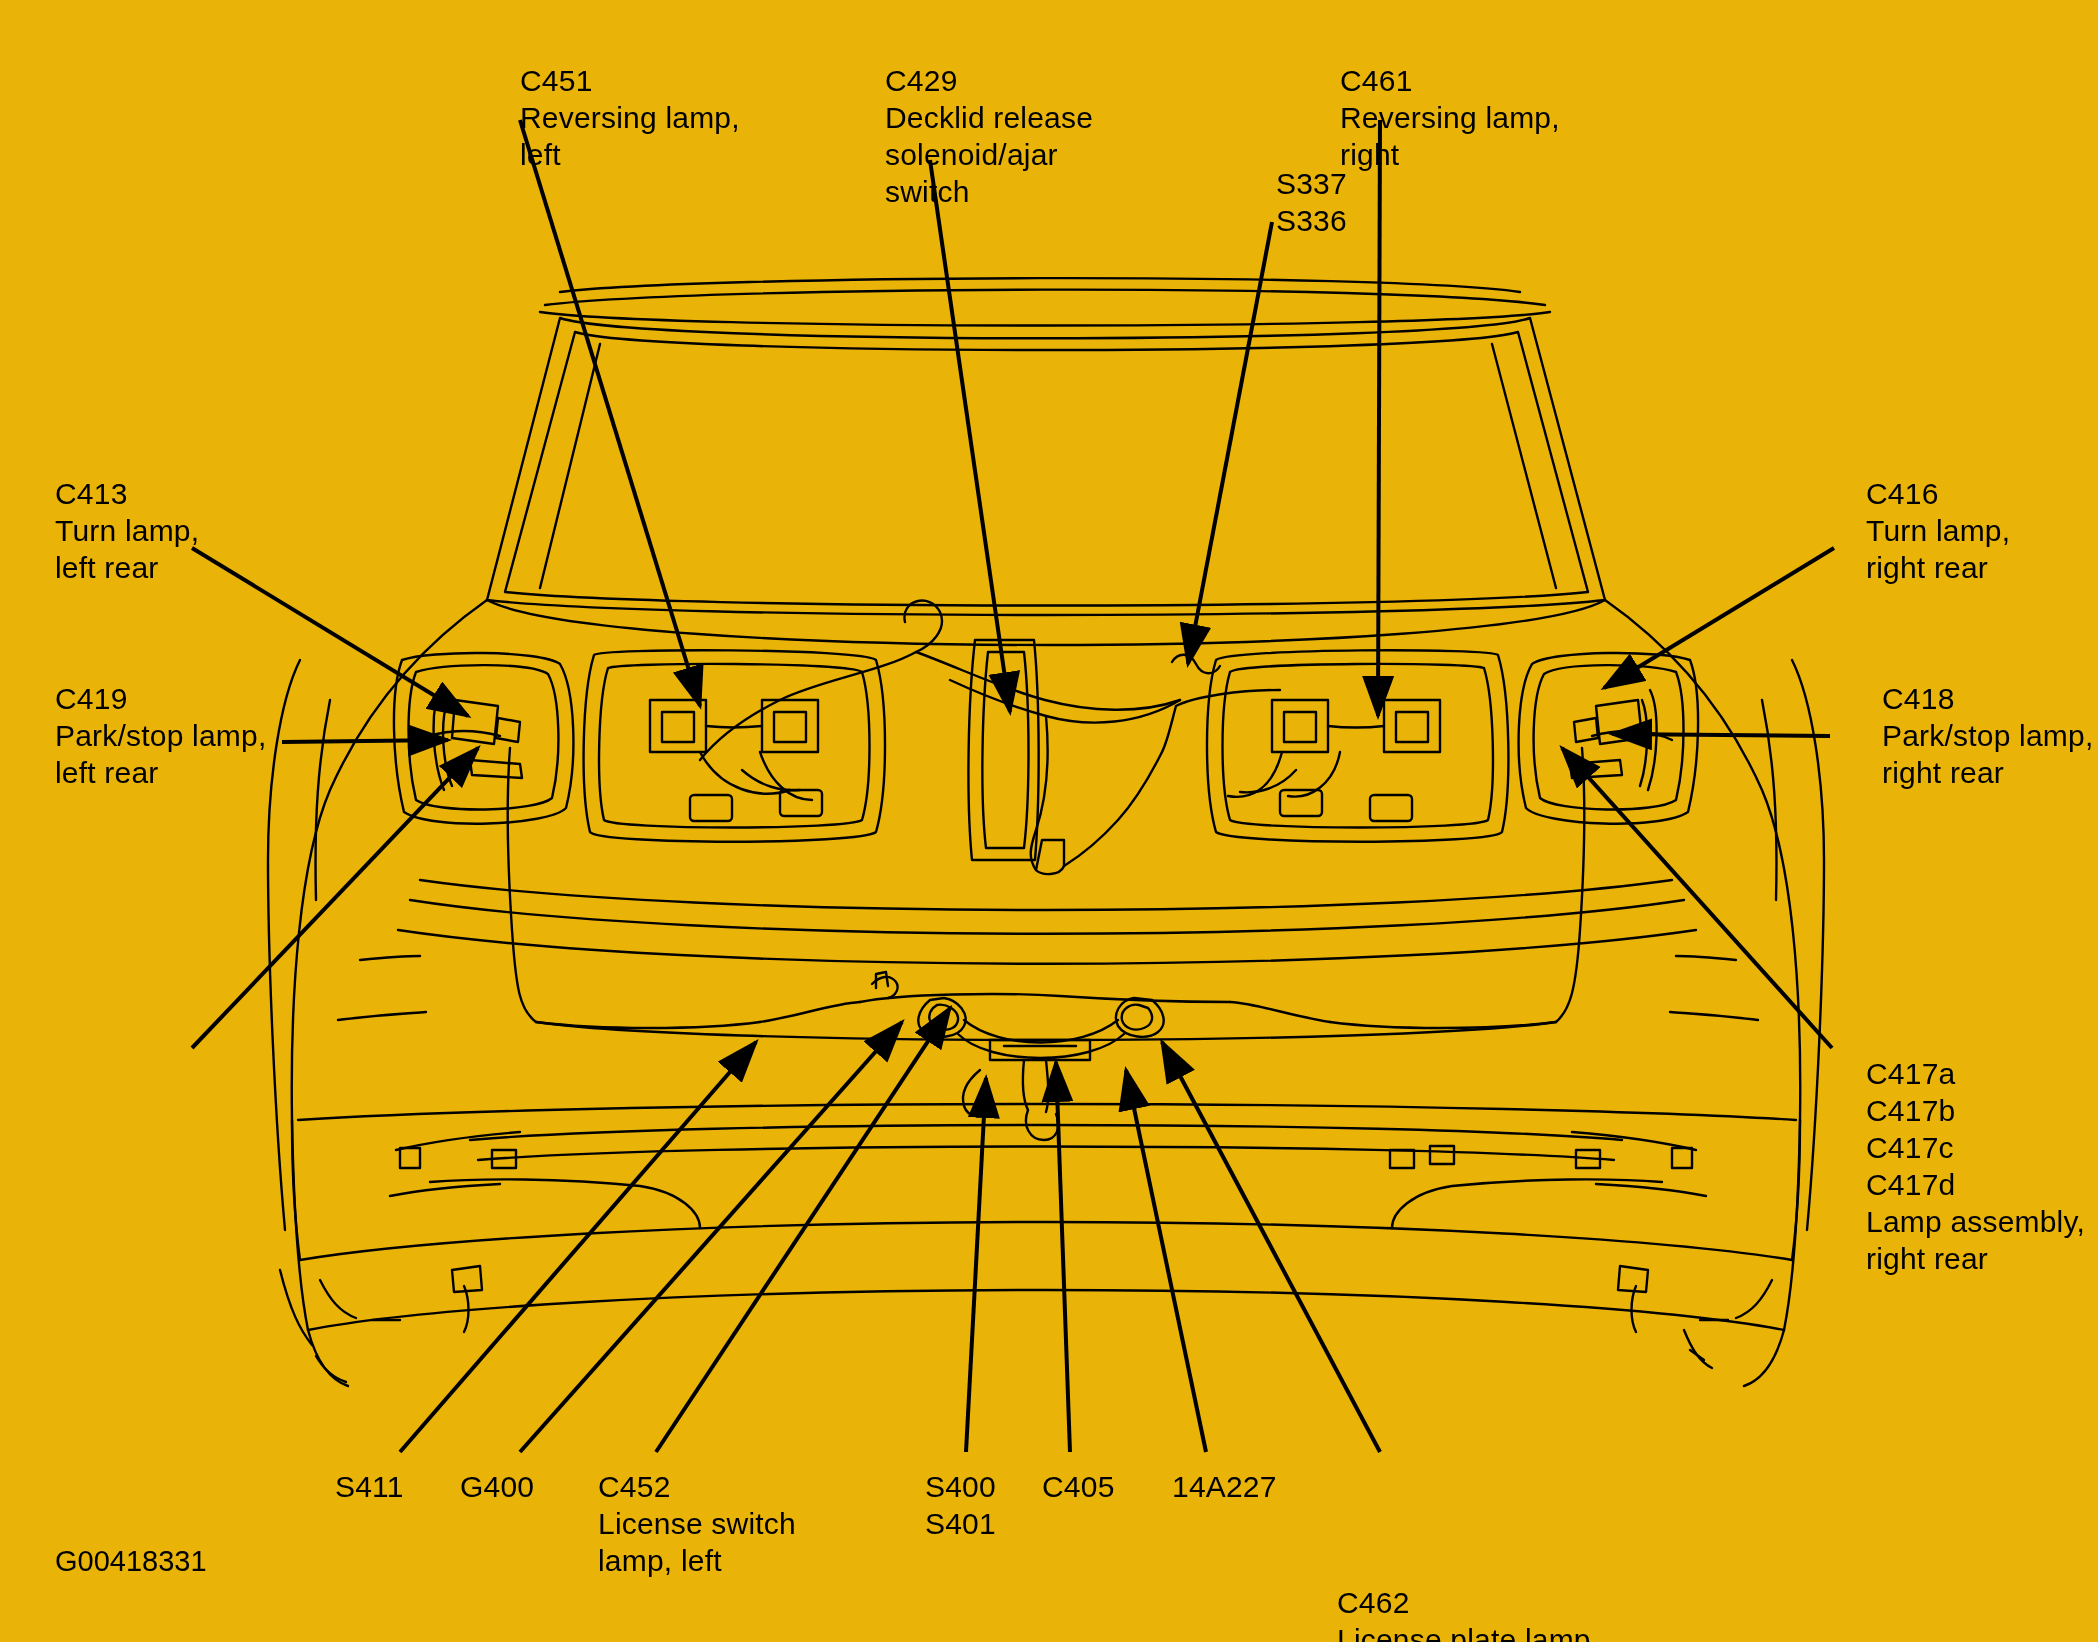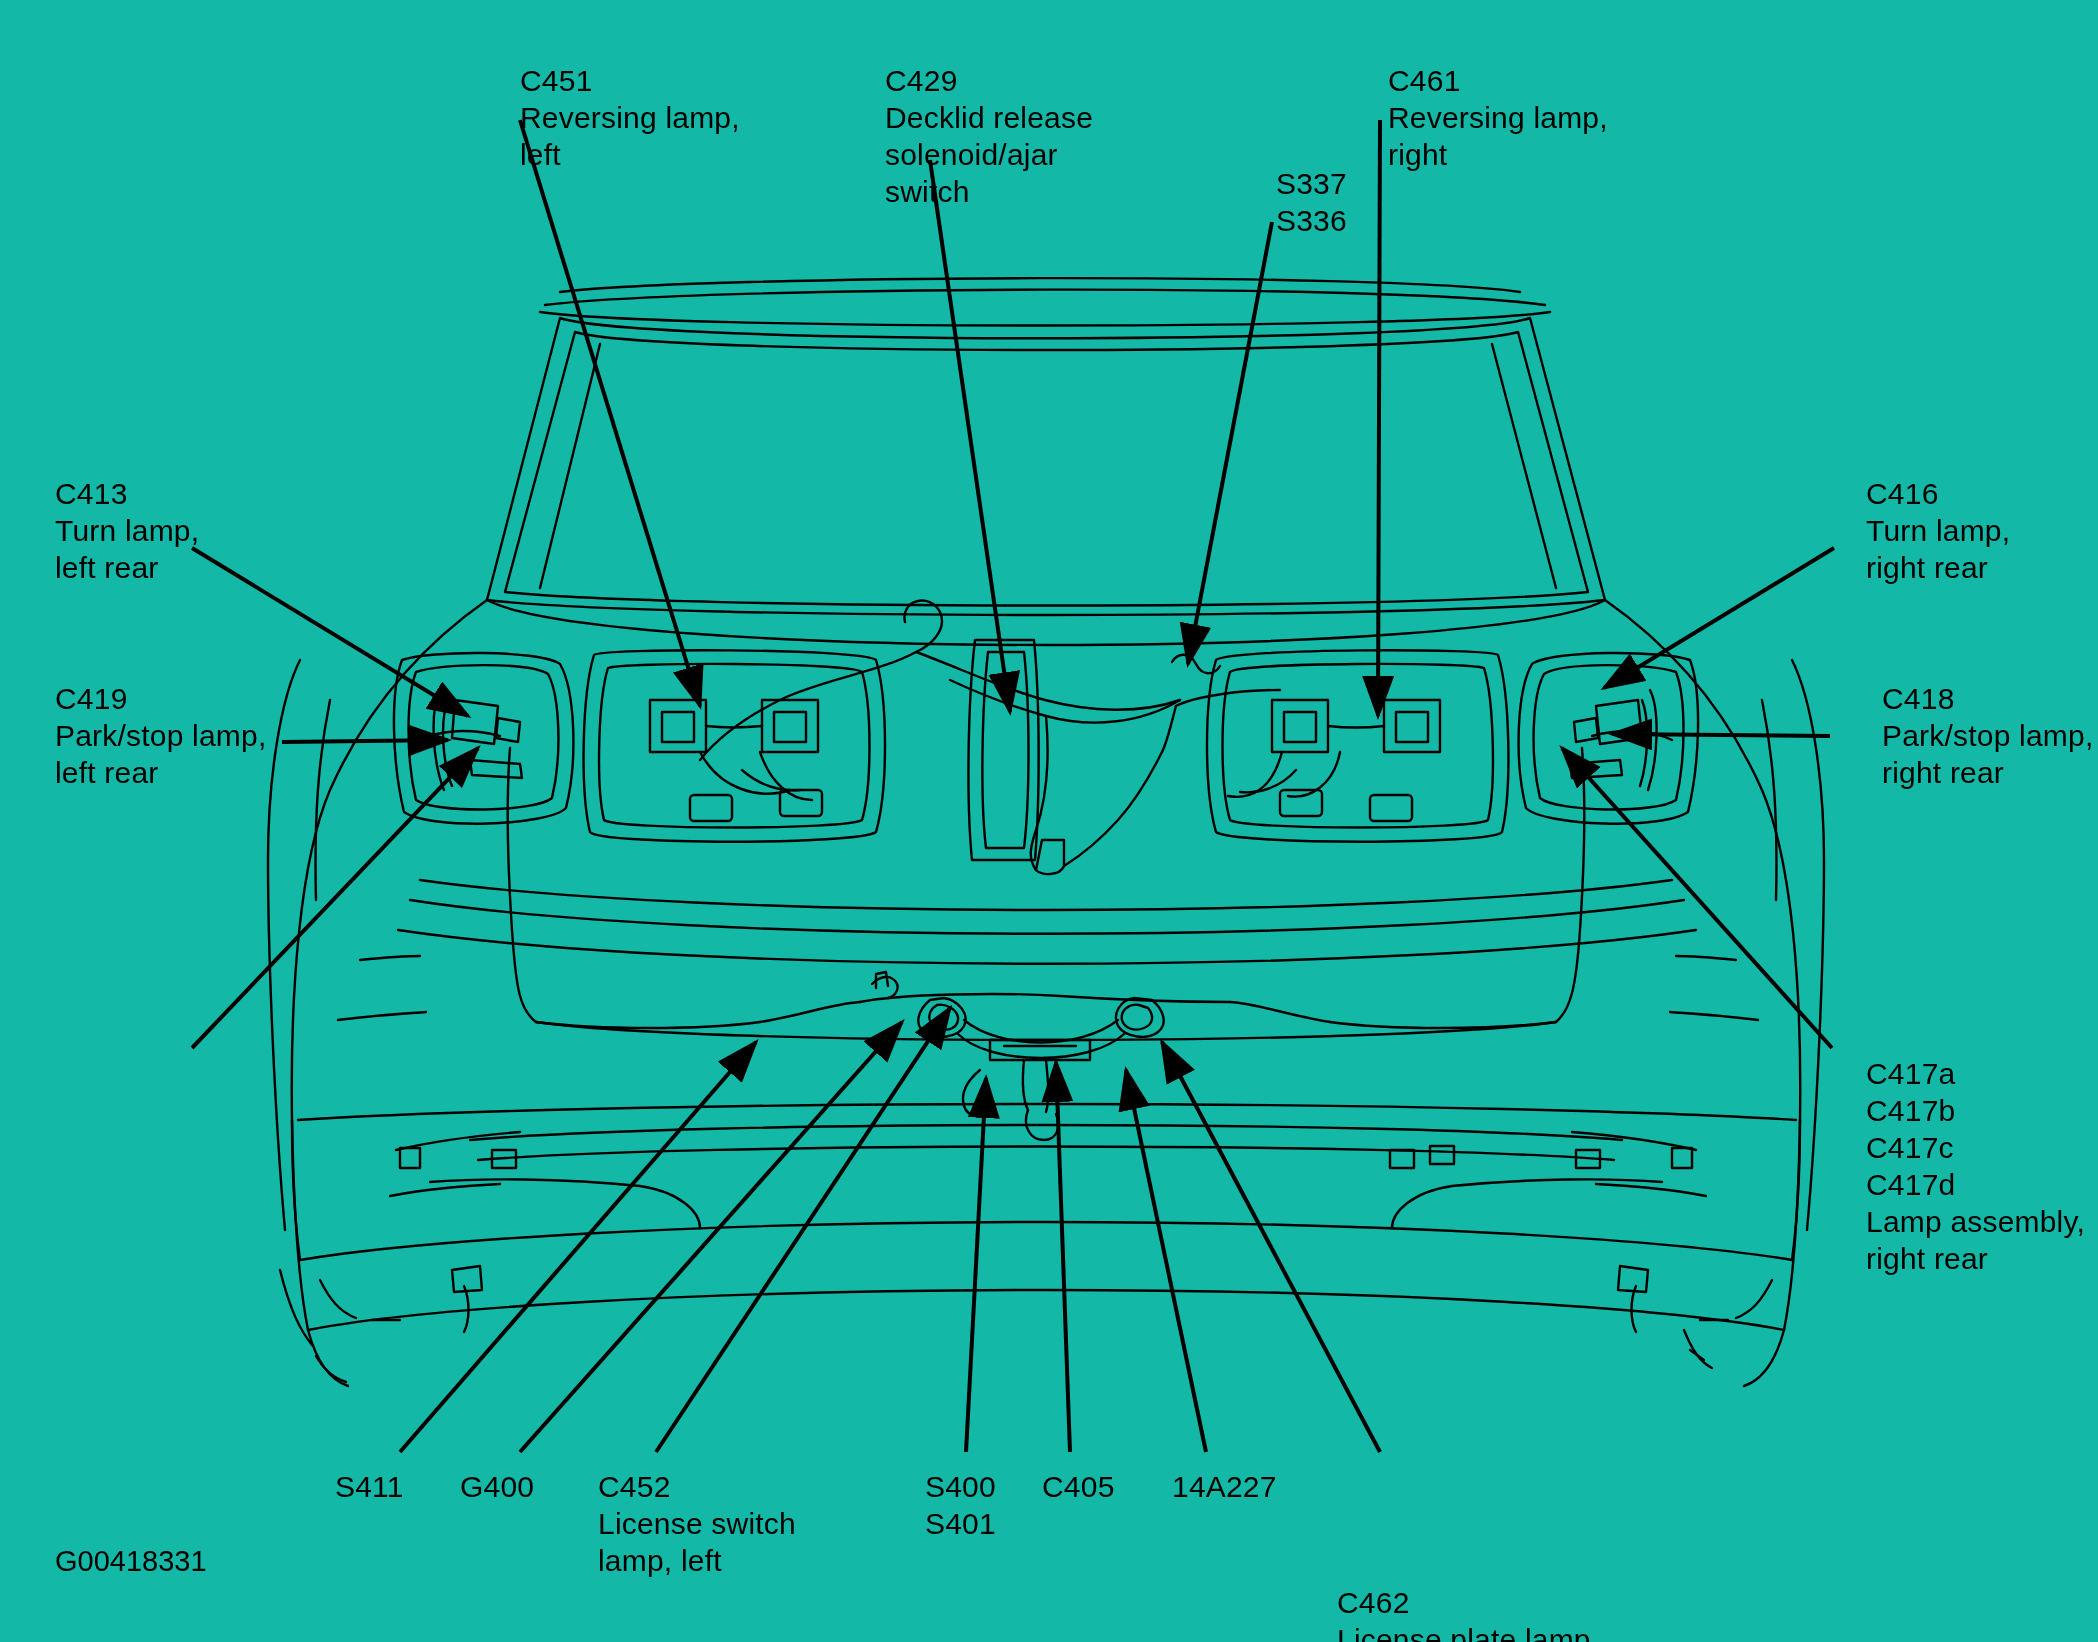--- a/index.html
+++ b/index.html
@@ -8,21 +8,21 @@
     background: #ffffff;
   }
   body {
     font-family: "Liberation Sans", sans-serif;
     color: #000000;
   }
   #page {
     position: relative;
     width: 2098px;
     height: 1642px;
-    background: #14b8a6;
+    background: #eab308;
     overflow: hidden;
   }
   .label {
     position: absolute;
     font-size: 30px;
     line-height: 37px;
     color: #000;
     white-space: pre;
     letter-spacing: 0.2px;
   }
@@ -249,21 +249,21 @@
 <span>left</span></div>
 
   <div class="label" style="left:885px; top:62px;"><span>C429</span>
 <span>Decklid release</span>
 <span>solenoid/ajar</span>
 <span>switch</span></div>
 
   <div class="label" style="left:1276px; top:165px;"><span>S337</span>
 <span>S336</span></div>
 
-  <div class="label" style="left:1340px; top:62px;margin-left:48px;"><span>C461</span>
+  <div class="label" style="left:1340px; top:62px;"><span>C461</span>
 <span>Reversing lamp,</span>
 <span>right</span></div>
 
   <div class="label" style="left:55px; top:475px;"><span>C413</span>
 <span>Turn lamp,</span>
 <span>left rear</span></div>
 
   <div class="label right" style="left:1866px; top:475px;"><span>C416</span>
 <span>Turn lamp,</span>
 <span>right rear</span></div>

